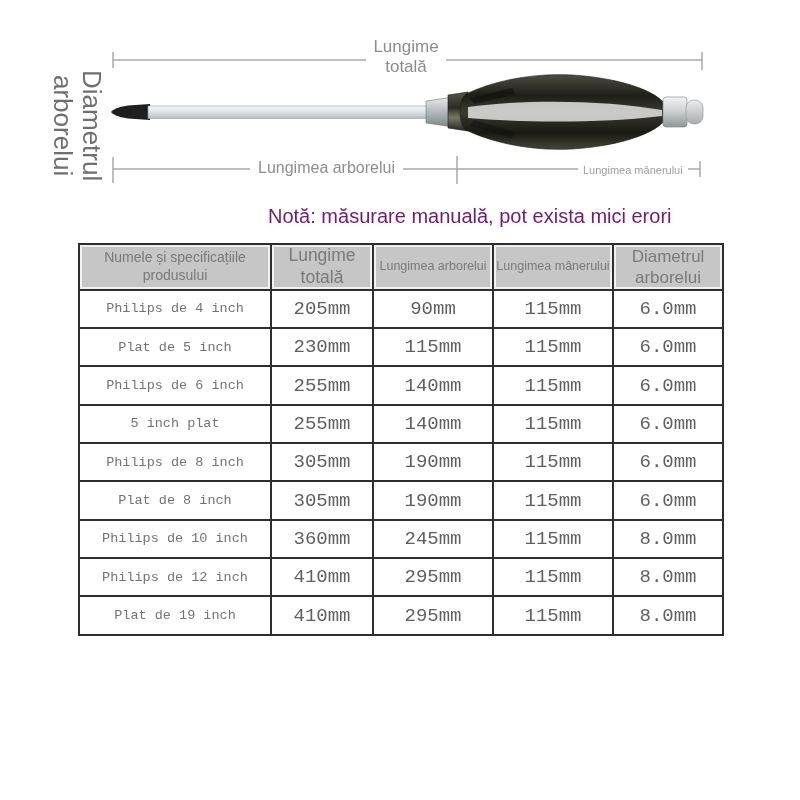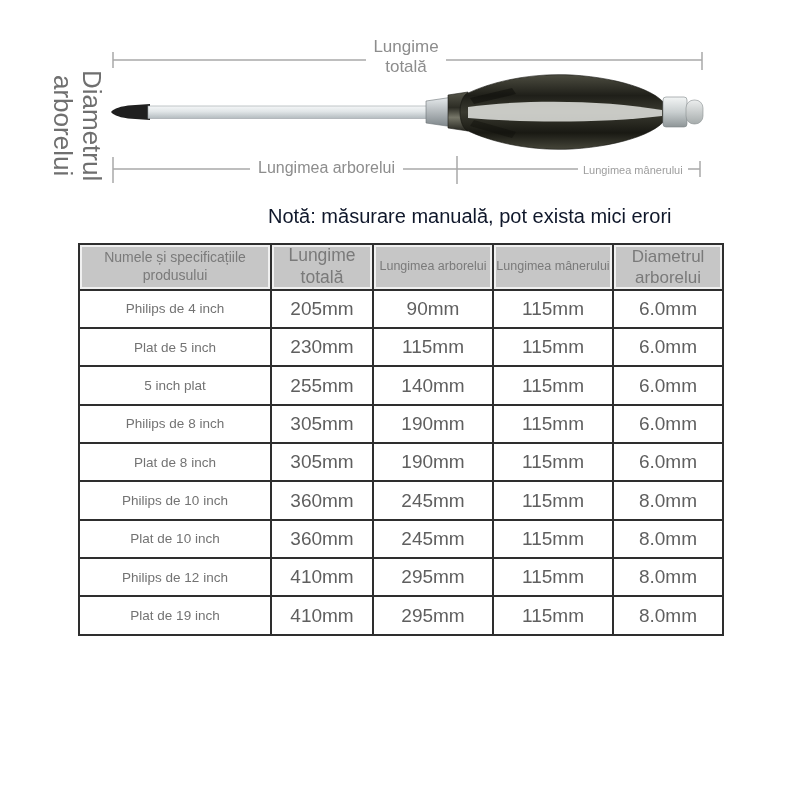--- a/index.html
+++ b/index.html
@@ -12,37 +12,37 @@
 
   .dim-label{position:absolute;background:#ffffff;color:#8d8d8d;text-align:center;
              line-height:1.15;}
   #lbl-diameter{left:2px;top:97px;width:150px;font-size:26px;color:#6f6f6f;
                 line-height:1.1;transform:rotate(90deg);background:transparent;}
   #lbl-total{left:366px;top:37px;width:80px;font-size:17px;}
   #lbl-shaft{left:250px;top:159px;font-size:16px;white-space:nowrap;padding:0 8px;}
   #lbl-handle{left:578px;top:164px;font-size:11px;color:#9d9d9d;white-space:nowrap;padding:0 5px;}
 
   
-  #note{position:absolute;left:268px;top:205px;font-size:20px;color:#0f172a;white-space:nowrap;}
+  #note{position:absolute;left:268px;top:205px;font-size:20px;color:#701a75;white-space:nowrap;}
 
   
   #spec-table{position:absolute;left:78px;top:243px;width:644px;border-collapse:collapse;
               table-layout:fixed;}
   #spec-table th,#spec-table td{border:2px solid #2e2e2e;text-align:center;vertical-align:middle;
               overflow:hidden;padding:0 2px;}
   #spec-table thead tr{height:45px;}
   #spec-table tbody tr{height:38.33px;}
   #spec-table th{background:#c6c6c6;color:#7a7a7a;font-weight:normal;line-height:1.25;
                  box-shadow:inset 0 0 0 2px #f0f0f0;}
   #spec-table th:nth-child(1){font-size:14px;}
   #spec-table th:nth-child(2){font-size:17.5px;}
   #spec-table th:nth-child(3){font-size:12.5px;}
   #spec-table th:nth-child(4){font-size:12.5px;}
   #spec-table th:nth-child(5){font-size:17px;}
-  #spec-table td{color:#5f5f5f;font-size:19px;background:#ffffff;}
+  #spec-table td{color:#5f5f5f;font-size:19px;background:#ffffff;font-family:Liberation Mono, monospace;}
   #spec-table td.name{font-size:13.5px;color:#737373;}
 </style>
 </head>
 <body>
 
 <div id="stage">
 
   <div id="diagram">
     <svg width="800" height="240" viewBox="0 0 800 240">
       <defs>
@@ -139,20 +139,27 @@
           <td>6.0mm</td>
         </tr>
       <tr>
           <td class="name">Plat de 5 inch</td>
           <td>230mm</td>
           <td>115mm</td>
           <td>115mm</td>
           <td>6.0mm</td>
         </tr>
       <tr>
+          <td class="name">Philips de 6 inch</td>
+          <td>255mm</td>
+          <td>140mm</td>
+          <td>115mm</td>
+          <td>6.0mm</td>
+        </tr>
+      <tr>
           <td class="name">5 inch plat</td>
           <td>255mm</td>
           <td>140mm</td>
           <td>115mm</td>
           <td>6.0mm</td>
         </tr>
       <tr>
           <td class="name">Philips de 8 inch</td>
           <td>305mm</td>
           <td>190mm</td>
@@ -167,27 +174,20 @@
           <td>6.0mm</td>
         </tr>
       <tr>
           <td class="name">Philips de 10 inch</td>
           <td>360mm</td>
           <td>245mm</td>
           <td>115mm</td>
           <td>8.0mm</td>
         </tr>
       <tr>
-          <td class="name">Plat de 10 inch</td>
-          <td>360mm</td>
-          <td>245mm</td>
-          <td>115mm</td>
-          <td>8.0mm</td>
-        </tr>
-      <tr>
           <td class="name">Philips de 12 inch</td>
           <td>410mm</td>
           <td>295mm</td>
           <td>115mm</td>
           <td>8.0mm</td>
         </tr>
       <tr>
           <td class="name">Plat de 19 inch</td>
           <td>410mm</td>
           <td>295mm</td>

